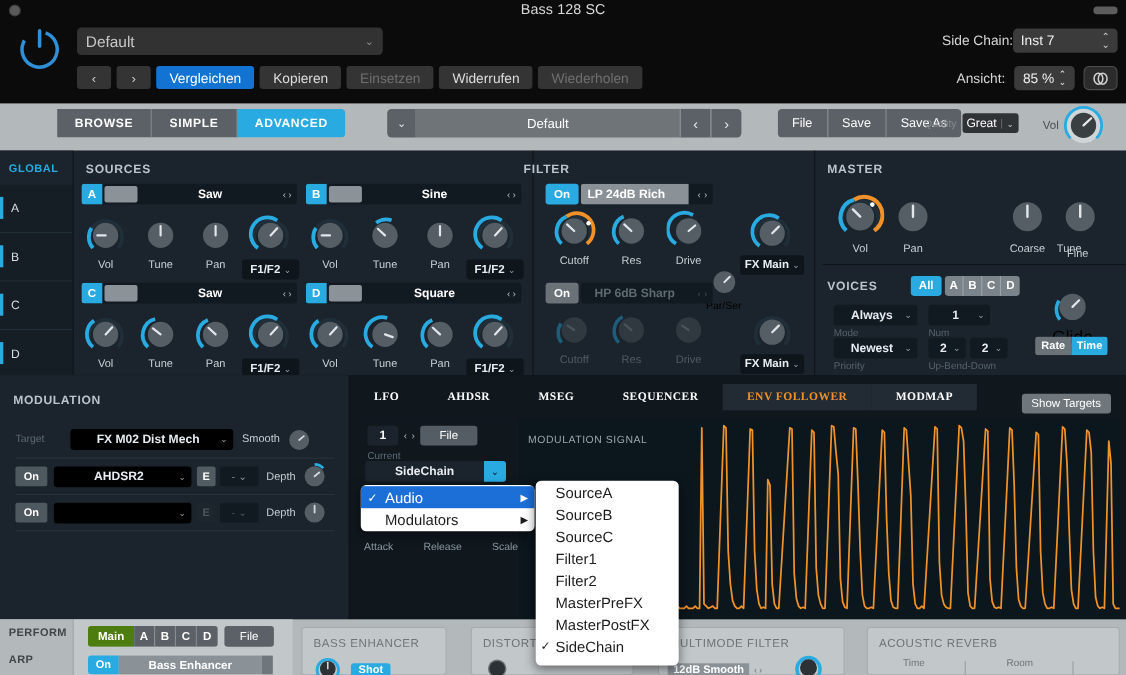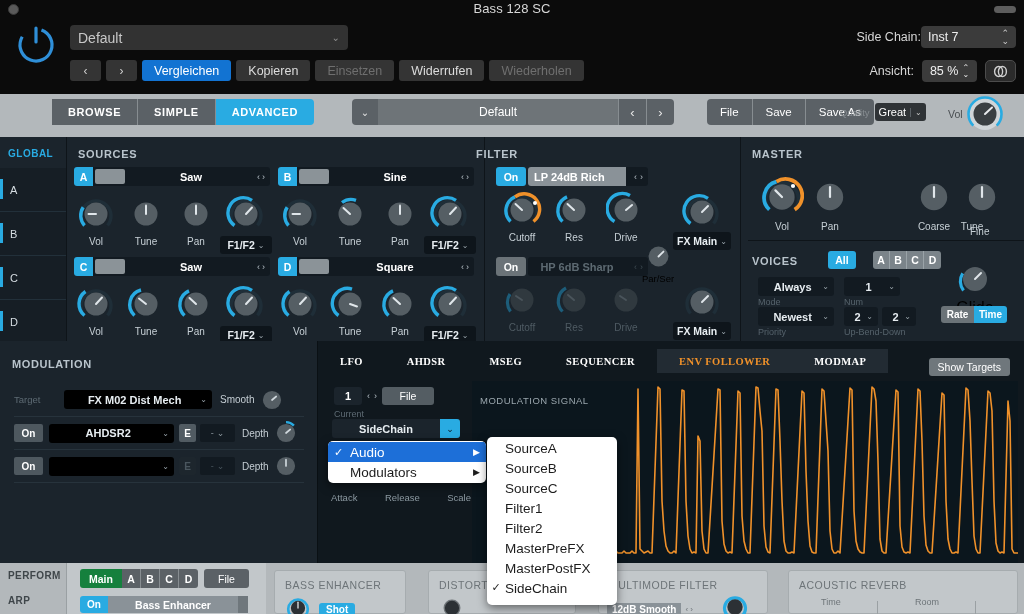--- a/index.html
+++ b/index.html
@@ -122,21 +122,21 @@
   .filt-name.dark { background:transparent; color:#5d6a72; }
   .filt-strip { display:flex; align-items:center; gap:3px; background:#121a21; border-radius:3px;
     padding:0; overflow:hidden; }
   .filt-navs { color:#b7c1c8; font-size:9px; display:flex; gap:3px; padding:0 5px; }
   .fxmain { width:58px; height:18px; background:#0e151b; border-radius:3px; display:flex;
     align-items:center; justify-content:center; gap:3px; }
   .fxmain .t { font-size:10.5px; color:#e7edf1; font-weight:bold; }
   .fxmain .c { font-size:8px; color:#9aa6ad; }
 
   
-  .vc-seg { display:flex; gap:17px; }
+  .vc-seg { display:flex; gap:3px; }
   .vc-all { width:28px; height:18px; background:#29abe2; color:#fff; font-size:10.5px; font-weight:bold;
     border-radius:3px; display:flex; align-items:center; justify-content:center; }
   .vc-abcd { display:flex; background:#7b848a; border-radius:3px; overflow:hidden; }
   .vc-abcd div { width:17px; height:18px; color:#fff; font-size:10.5px; font-weight:bold;
     display:flex; align-items:center; justify-content:center; border-right:1px solid #9aa3a8; }
   .vc-abcd div:last-child { border-right:none; }
 
   .dd { background:#121a21; border-radius:3px; display:flex; align-items:center; padding:0 5px; height:19px; }
   .dd .v { flex:1; text-align:center; font-size:11px; color:#e7edf1; font-weight:bold; }
   .dd .c { font-size:8px; color:#97a2a9; }
@@ -219,21 +219,21 @@
   .ctx2 .ck { width:18px; text-align:center; font-size:11px; }
 
   
   .perform { position:absolute; left:0; top:563px; width:1024px; height:51px; background:#b3b8bb; }
   .pf-rail { position:absolute; left:0; top:563px; width:66px; height:51px; background:#b3b8bb; }
   .pf-rail .pr { height:25px; display:flex; align-items:center; padding-left:8px;
     font-size:10px; font-weight:bold; color:#3f464a; letter-spacing:.4px; }
   .pf-main { position:absolute; left:66px; top:563px; width:200px; height:51px; background:#c2c7ca;
     border-left:1px solid #9aa0a3; }
   .mainseg { position:absolute; left:80px; top:569px; display:flex; border-radius:3px; overflow:hidden; }
-  .mainseg .m0 { padding:0 9px; height:19px; background:#15803d; color:#fff; font-size:10.5px;
+  .mainseg .m0 { padding:0 9px; height:19px; background:#4d7c0f; color:#fff; font-size:10.5px;
     font-weight:bold; display:flex; align-items:center; }
   .mainseg .mi { width:19px; height:19px; background:#5b6166; color:#fff; font-size:10.5px;
     font-weight:bold; display:flex; align-items:center; justify-content:center;
     border-right:1px solid #878d91; }
   .mainseg .mi:last-child { border-right:none; }
   .file-btn3 { position:absolute; left:204px; top:569px; width:45px; height:19px; background:#5b6166;
     border-radius:3px; color:#fff; font-size:10.5px; display:flex; align-items:center; justify-content:center; }
   .arp-row { position:absolute; left:80px; top:596px; display:flex; align-items:center; }
   .arp-on { width:28px; height:17px; background:#29abe2; color:#fff; font-size:10px; font-weight:bold;
     display:flex; align-items:center; justify-content:center; border-radius:3px 0 0 3px; }

